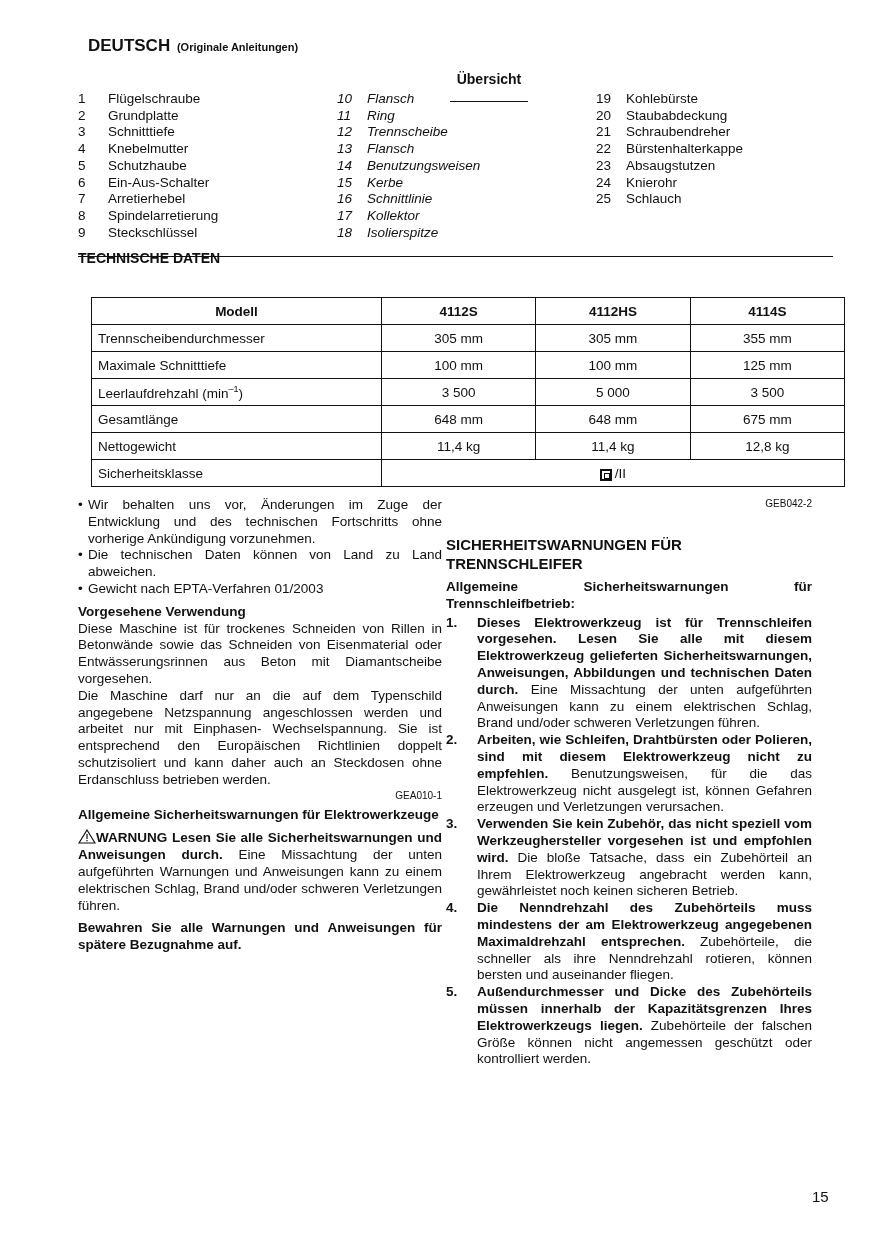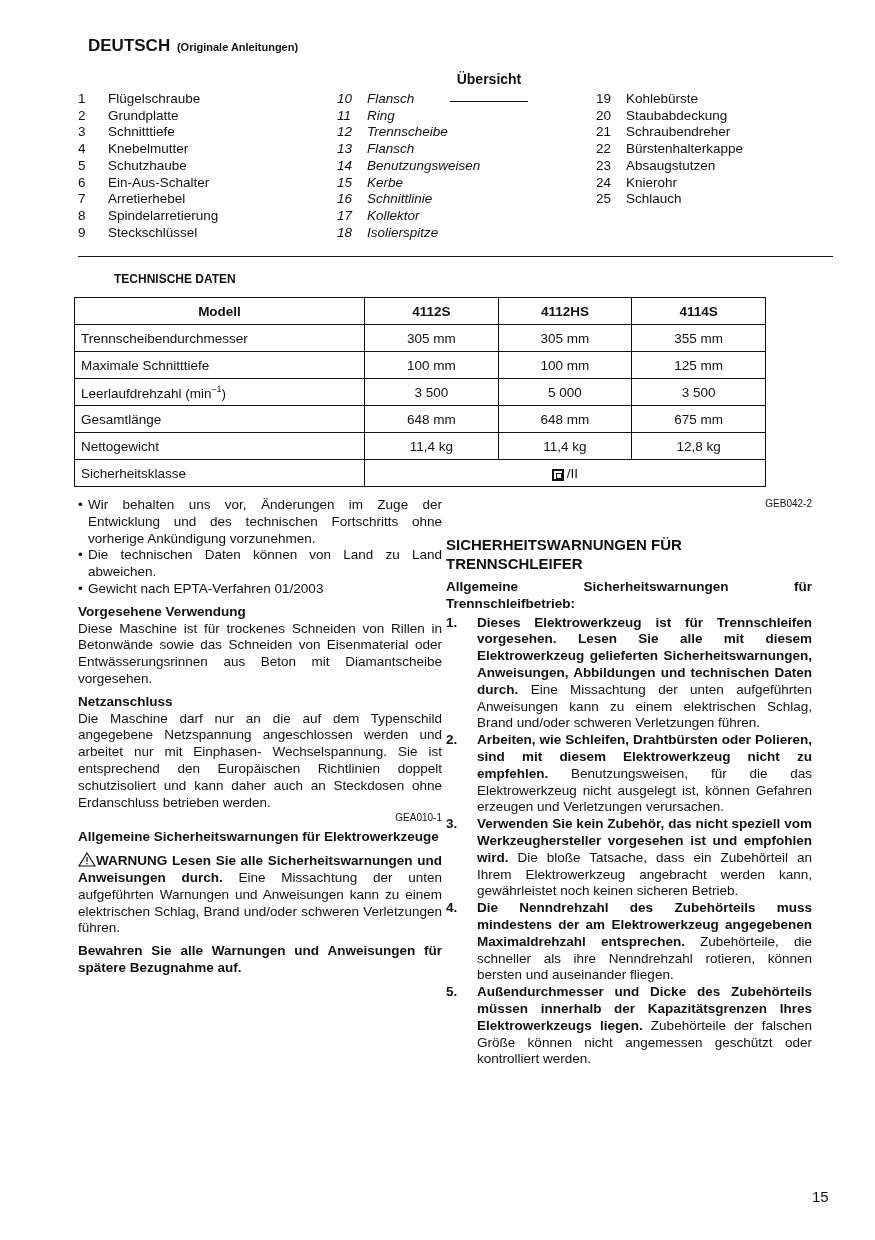--- a/index.html
+++ b/index.html
@@ -8,22 +8,22 @@
   .abs { position: absolute; }
   .lang-title { left: 88px; top: 36px; font-size: 17px; font-weight: bold; }
   .lang-title .sub { font-size: 11px; font-weight: bold; margin-left: 2px; }
   .overview-title { left: 416px; top: 71px; width: 78px; text-align: center; font-size: 14px; font-weight: bold;
                     padding-bottom: 14px; border-bottom: 1px solid #111; margin-left: 34px; }
   .parts-col { top: 91px; font-size: 13.5px; line-height: 16.7px; }
   .parts-col .row { display: flex; white-space: nowrap; }
   .parts-col .num { width: 30px; }
   .col1 { left: 78px; } .col2 { left: 337px; font-style: italic; } .col3 { left: 596px; }
   .rule { left: 78px; top: 256px; width: 755px; height: 1px; background: #111; }
-  .tech-title { left: 78px; top: 272px; font-size: 12px; font-weight: bold; margin-left: 36px; }
-  table.spec { position: absolute; left: 74px; top: 297px; width: 692px; border-collapse: collapse; font-size: 13.5px; }
+  .tech-title { left: 78px; top: 250px; font-size: 14px; font-weight: bold; }
+  table.spec { position: absolute; left: 91px; top: 297px; width: 754px; border-collapse: collapse; font-size: 13.5px; }
   table.spec td { border: 1px solid #111; height: 26px; padding: 0 6px; text-align: center; }
   table.spec td.lbl { text-align: left; width: 277px; }
   table.spec tr.head td { font-weight: bold; }
   .classII { display: inline-block; width: 12px; height: 12px; border: 2px solid #111; position: relative; vertical-align: -3px; margin-right: 3px; box-sizing: border-box; }
   .classII::after { content: ""; position: absolute; left: 2px; top: 2px; width: 4px; height: 4px; border: 1px solid #111; }
   .left { left: 78px; top: 497px; width: 364px; font-size: 13.5px; line-height: 16.8px; }
   .right { left: 446px; top: 497px; width: 366px; font-size: 13.5px; line-height: 16.8px; }
   .bullet { display: flex; text-align: justify; }
   .bullet .dot { width: 10px; flex: 0 0 10px; }
   .para { text-align: justify; }
@@ -213,21 +213,20 @@
       <span>Die technischen Daten können von Land zu Land abweichen.</span>
     </div>
   <div class="bullet">
       <span class="dot">•</span>
       <span>Gewicht nach EPTA-Verfahren 01/2003</span>
     </div>
 
   <div class="h-bold mt6">Vorgesehene Verwendung</div>
   <div class="para">Diese Maschine ist für trockenes Schneiden von Rillen in Betonwände sowie das Schneiden von Eisenmaterial oder Entwässerungsrinnen aus Beton mit Diamantscheibe vorgesehen.</div>
 
-  <div class="h-bold mt6">Netzanschluss</div>
   <div class="para">Die Maschine darf nur an die auf dem Typenschild angegebene Netzspannung angeschlossen werden und arbeitet nur mit Einphasen- Wechselspannung. Sie ist entsprechend den Europäischen Richtlinien doppelt schutzisoliert und kann daher auch an Steckdosen ohne Erdanschluss betrieben werden.</div>
   <div class="code">GEA010-1</div>
 
   <div class="h-bold" style="margin-top:4px">Allgemeine Sicherheitswarnungen für Elektrowerkzeuge</div>
   <div class="para mt6">
     <svg class="warn-tri" width="18" height="15" viewBox="0 0 18 15">
         <path d="M9 1 L17 14 L1 14 Z" fill="none" stroke="#111" stroke-width="1.2"></path>
         <rect x="8.4" y="5" width="1.2" height="5" fill="#111"></rect>
         <rect x="8.4" y="11" width="1.2" height="1.3" fill="#111"></rect>
       </svg><b>WARNUNG Lesen Sie alle Sicherheitswarnungen und Anweisungen durch.</b><span> Eine Missachtung der unten aufgeführten Warnungen und Anweisungen kann zu einem elektrischen Schlag, Brand und/oder schweren Verletzungen führen.</span>

